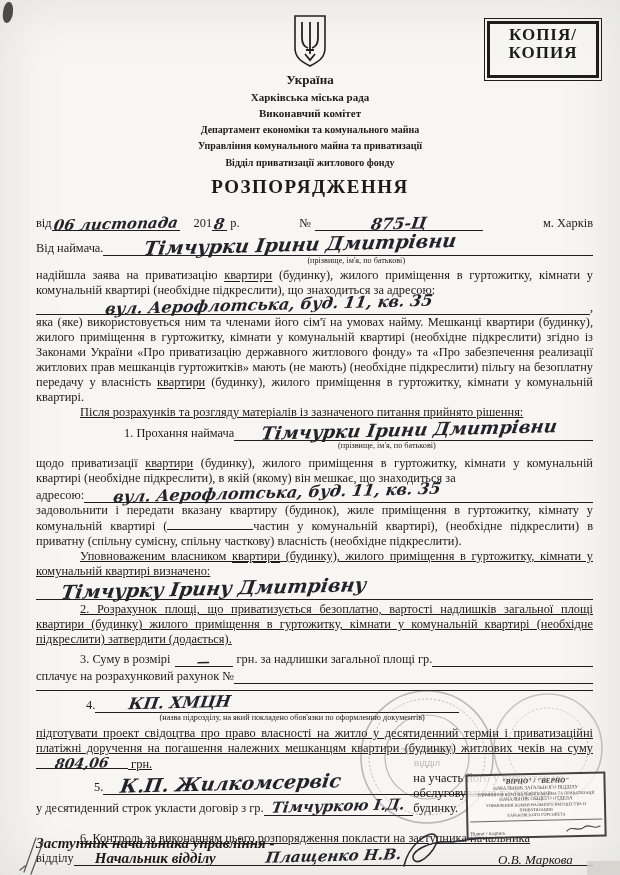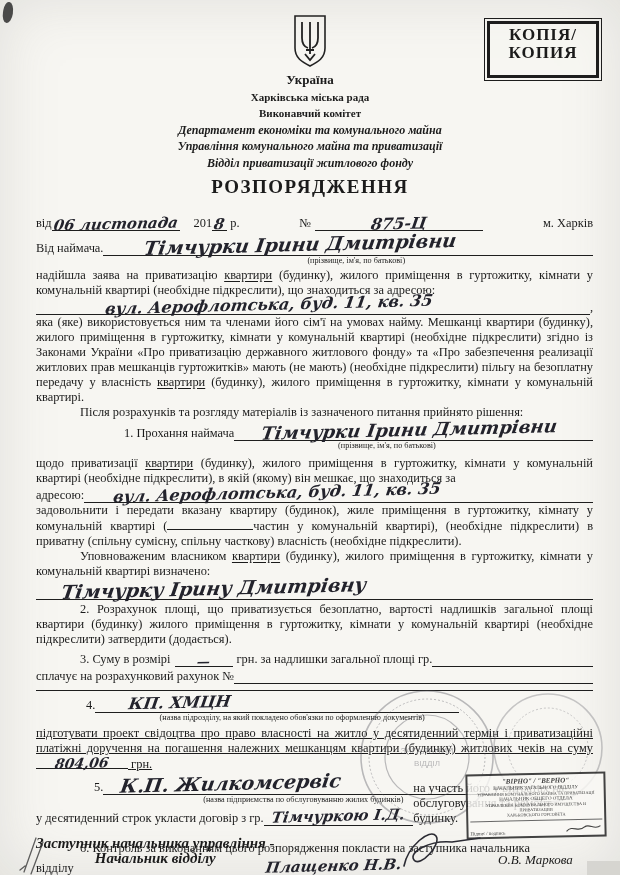--- a/index.html
+++ b/index.html
@@ -4,31 +4,31 @@
 <style>
   html,body{margin:0;padding:0;background:#888;}
   .page{position:relative;width:620px;height:875px;background:#f7f6f2;overflow:hidden;
         font-family:"Liberation Serif","DejaVu Serif",serif;color:#1b1b1b;
         box-shadow:inset 0 0 60px rgba(120,120,115,.18);}
   
   .header{text-align:center;padding-top:14px;line-height:16.5px;}
   .emblem{display:block;margin:0 auto 4px auto;}
   .h-country{font-weight:bold;font-size:13px;}
   .h-line{font-weight:bold;font-size:11px;}
-  .h-line.b{font-size:12px;font-style:italic;}
+  .h-line.b{font-size:10px;}
   .title{font-weight:bold;font-size:19px;letter-spacing:1.5px;margin-top:8px;}
   
   .copy-stamp{position:absolute;left:487px;top:21px;width:106px;padding:2px 0 13px 0;
       border:3px solid #1d1d1d;outline:1px solid #1d1d1d;outline-offset:2px;
       text-align:center;font-weight:bold;font-size:17px;line-height:18px;letter-spacing:1px;
       background:rgba(247,246,242,.6);}
   
   .body{position:absolute;left:36px;right:27px;top:212px;font-size:12.4px;line-height:15px;}
   p{margin:0;text-align:justify;}
-  .ind{text-indent:44px;}
+  .ind{text-indent:44px;text-decoration:underline;}
   .u{text-decoration:underline;text-underline-offset:2px;}
   .row{display:flex;align-items:flex-end;}
   .fill-ul{flex:1;border-bottom:1.1px solid #1e1e1e;position:relative;min-height:14px;}
   .hwline{display:inline-flex;align-items:flex-end;justify-content:center;
           border-bottom:1.1px solid #1e1e1e;vertical-align:baseline;}
   .hw{font-family:"DejaVu Serif",serif;font-style:italic;font-weight:600;color:#23232c;
       display:inline-block;transform:skewX(-10deg) rotate(-1.5deg);white-space:nowrap;
       line-height:1;margin-bottom:-2px;}
   .caption{font-size:8.2px;text-align:center;line-height:10px;color:#222;}
   .dateline{display:flex;align-items:flex-end;height:19px;margin-bottom:3px;}
@@ -165,21 +165,20 @@
 
     <p style="margin-top:3px;text-decoration:underline;"><span>підготувати проект свідоцтва про право власності на житло у десятиденний термін і приватизаційні платіжні доручення на погашення належних мешканцям квартири (будинку) житлових чеків на суму</span> <span class="hwline" style="width:92px;">
           <span class="hw" style="font-size:14px;">804,06</span>
         </span> <span>грн.</span></p>
 
     <div class="row" style="height:23px;">
       <span class="nowrap" style="padding-left:58px;">5.</span>
       <span class="fill-ul" style="text-align:left;padding-left:18px;"><span class="hw" style="font-size:19px;">К.П. Жилкомсервіс</span></span>
       <span class="spacer-tail" style="width:18%;"></span>
     </div>
-    <div class="caption" style="margin-left:18%;width:60%;">(назва підприємства по обслуговуванню жилих будинків)</div>
 
     <div class="row" style="height:17px;margin-top:4px;flex-wrap:nowrap;">
       <span class="nowrap">у десятиденний строк укласти договір з гр.</span>
       <span class="fill-ul" style="max-width:175px;text-align:center;"><span class="hw" style="font-size:15px;">Тімчуркою І.Д.</span></span>
       <span class="nowrap" style="white-space:normal;flex:1.2;">на участь його у витратах на обслуговування та ремонт будинку.</span>
     </div>
     <div style="height:15px;"></div>
 
     <p class="ind">6. Контроль за виконанням цього розпорядження покласти на заступника начальника</p>
     <div class="row" style="height:20px;">

